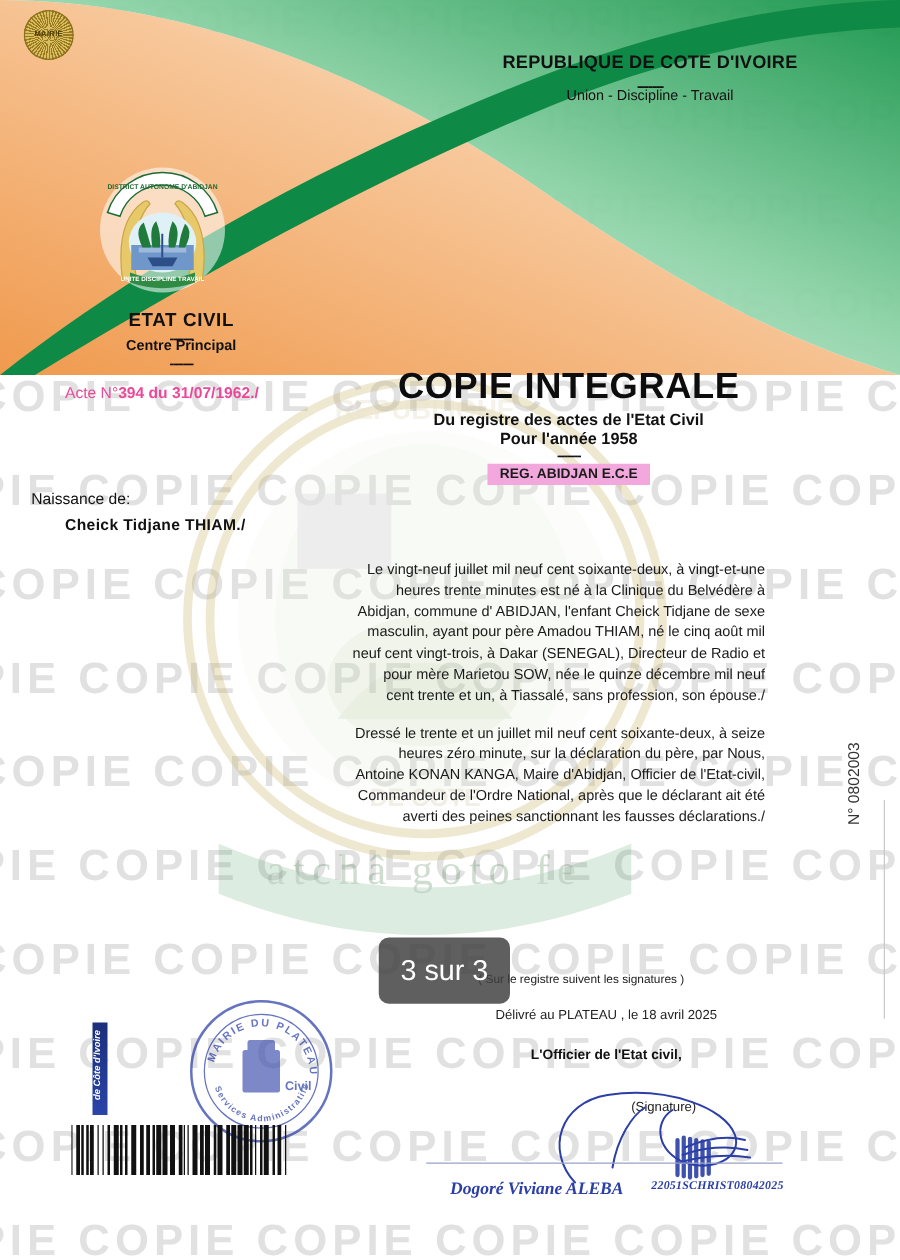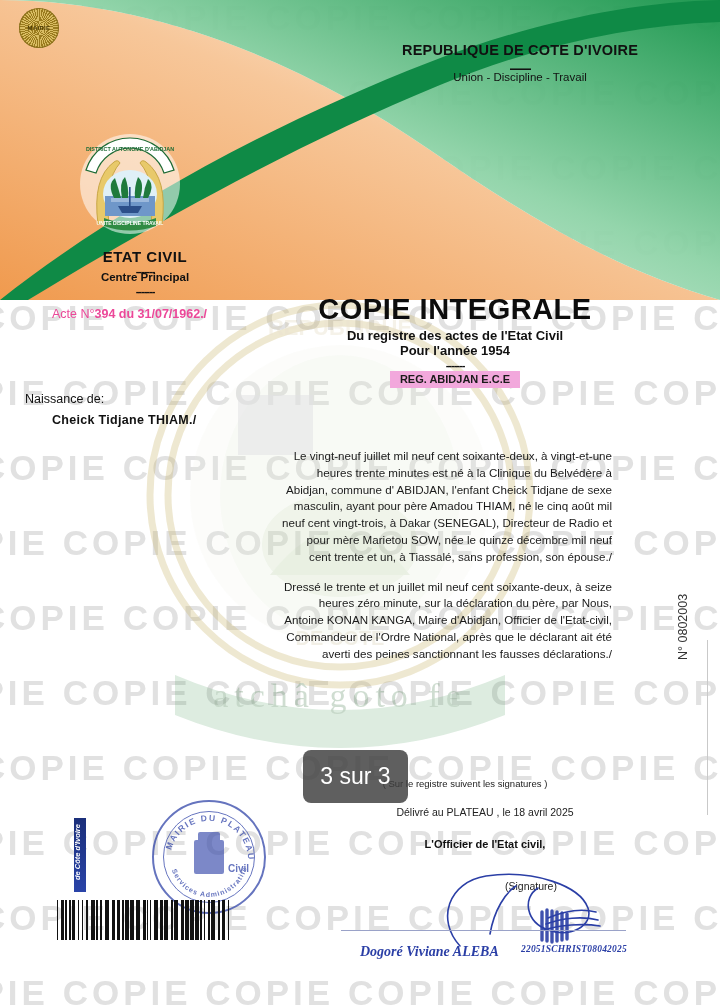--- a/index.html
+++ b/index.html
@@ -357,21 +357,21 @@
 
     <div id="acte-line" class="abs">
       <span class="lbl">Acte N°</span><span class="val">394 du 31/07/1962./</span>
     </div>
 
     <div id="naissance-label" class="abs">Naissance de:</div>
     <div id="naissance-name" class="abs">Cheick  Tidjane THIAM./</div>
 
     <div id="main-title" class="abs">COPIE INTEGRALE</div>
     <div id="sub-title-1" class="abs">Du registre des actes de l'Etat Civil</div>
-    <div id="sub-title-2" class="abs">Pour l'année   1954</div>
+    <div id="sub-title-2" class="abs">Pour l'année   1958</div>
     <div id="title-dashes" class="abs">-------</div>
     <div id="reg-badge-wrap" class="abs">
       <span id="reg-badge">REG. ABIDJAN E.C.E</span>
     </div>
 
     <div id="body-block" class="abs">
       <p>Le vingt-neuf juillet mil neuf cent soixante-deux, à vingt-et-une heures trente minutes est né à la Clinique du Belvédère à Abidjan, commune  d' ABIDJAN, l'enfant Cheick Tidjane de sexe masculin, ayant pour père Amadou THIAM, né le cinq août mil neuf cent vingt-trois, à Dakar (SENEGAL), Directeur de Radio et pour mère Marietou SOW, née le quinze décembre mil neuf cent trente et un, à Tiassalé, sans profession, son épouse./</p>
       <p>Dressé le trente et un juillet mil neuf cent soixante-deux, à seize heures zéro minute, sur la déclaration du père, par Nous, Antoine KONAN KANGA, Maire d'Abidjan, Officier de l'Etat-civil, Commandeur de l'Ordre National, après que le déclarant ait été averti des peines sanctionnant les fausses déclarations./</p>
     </div>
 

